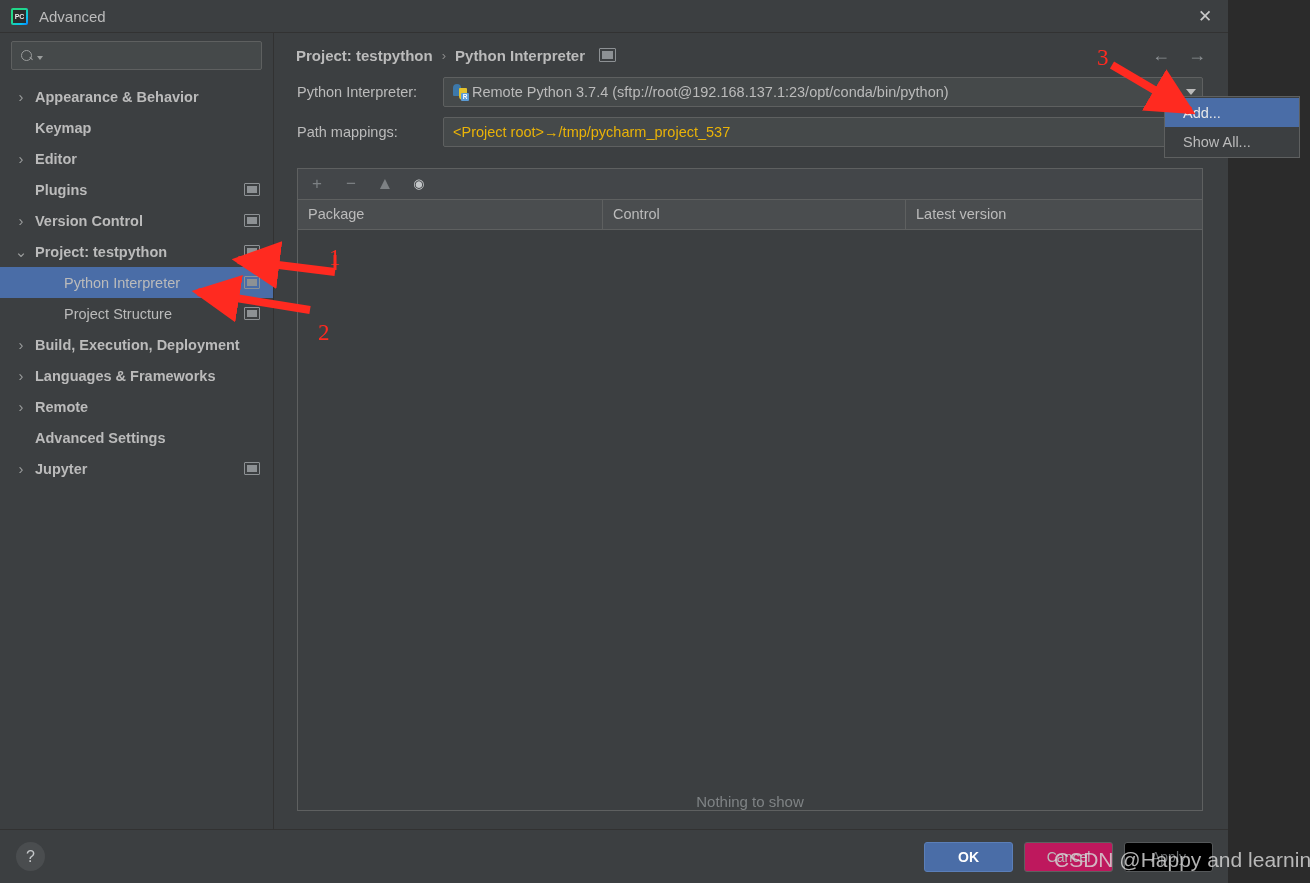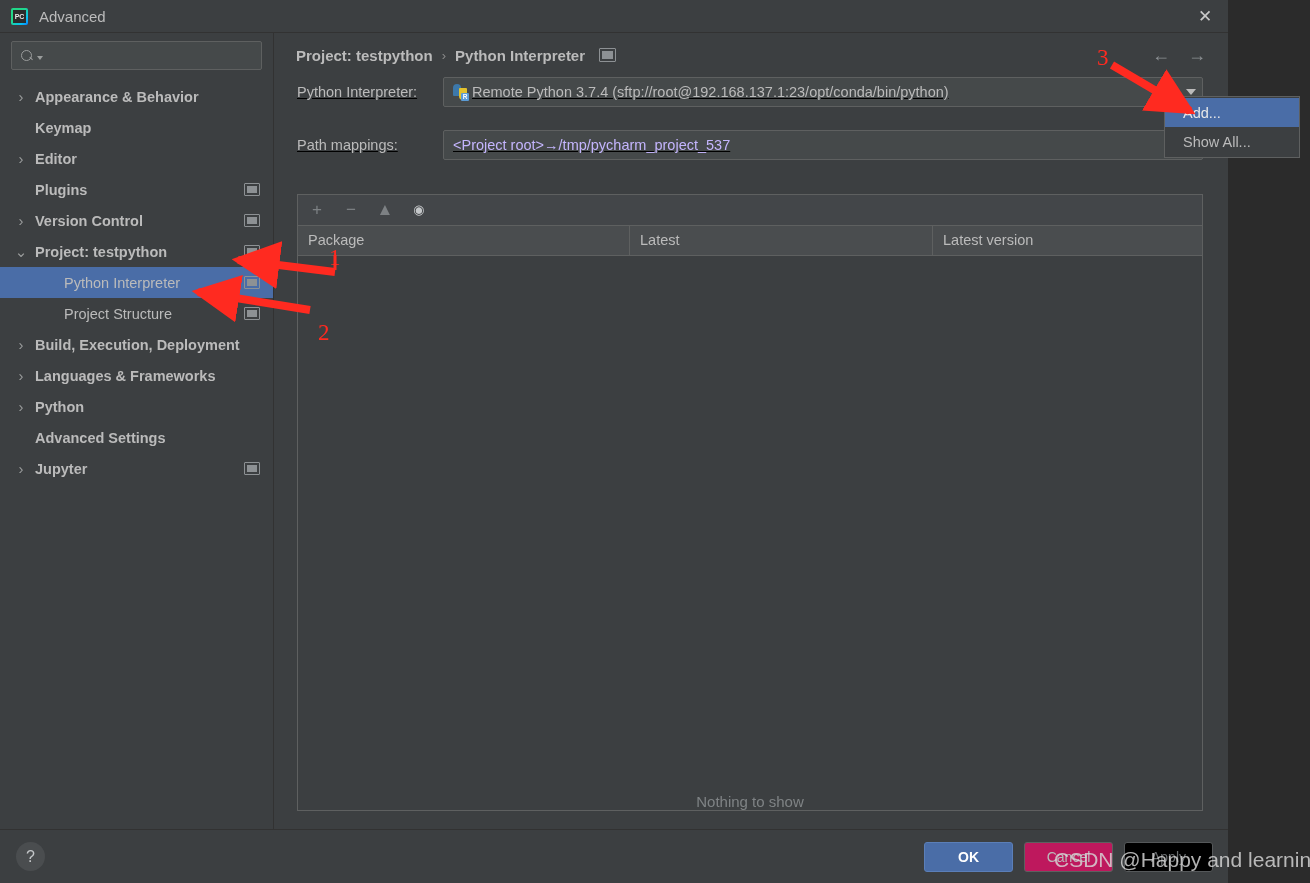--- a/index.html
+++ b/index.html
@@ -241,22 +241,21 @@
     font-size: 18px;
     line-height: 1;
   }
 
   
   .form-row {
     display: flex;
     align-items: center;
     padding-left: 23px;
     padding-right: 25px;
-    margin-bottom: 23px;
-    text-decoration: underline;
+    margin-bottom: 10px;
   }
   .form-label {
     color: #bbbbbb;
     font-size: 14.5px;
     width: 146px;
     flex: 0 0 auto;
   }
   .combo {
     flex: 1 1 auto;
     height: 28px;
@@ -322,21 +321,21 @@
     height: 28px;
     background: #45494a;
     border: 1px solid #5e6060;
     border-radius: 2px;
     display: flex;
     align-items: center;
     padding: 0 4px 0 9px;
     min-width: 0;
   }
   .tf-text {
-    color: #c4b5fd;
+    color: #eab308;
     font-size: 14.5px;
     flex: 1 1 auto;
     white-space: nowrap;
     overflow: hidden;
   }
   .folder-icon {
     width: 17px; height: 14px;
     flex: 0 0 auto;
     position: relative;
     margin-right: 2px;
@@ -399,21 +398,21 @@
     flex: 0 0 auto;
   }
   .pkg-col {
     color: #bbbbbb;
     font-size: 14.5px;
     padding-left: 10px;
     box-sizing: border-box;
     height: 100%;
     line-height: 29px;
   }
-  .pkg-col.c1 { width: 332px; border-right: 1px solid #5e6060; }
+  .pkg-col.c1 { width: 305px; border-right: 1px solid #5e6060; }
   .pkg-col.c2 { width: 303px; border-right: 1px solid #5e6060; }
   .pkg-col.c3 { flex: 1 1 auto; }
   .pkg-body {
     flex: 1 1 auto;
     display: flex;
     align-items: flex-end;
     justify-content: center;
     padding-top: 191px;
     color: #7f8385;
     font-size: 15px;
@@ -601,21 +600,21 @@
             <span class="label ind0">Build, Execution, Deployment</span>
             <span class="spacer"></span>
           </div>
           <div class="tree-item bold">
             <span class="twisty" style="font-size: 15px;">›</span>
             <span class="label ind0">Languages &amp; Frameworks</span>
             <span class="spacer"></span>
           </div>
           <div class="tree-item bold">
             <span class="twisty" style="font-size: 15px;">›</span>
-            <span class="label ind0">Python</span>
+            <span class="label ind0">Remote</span>
             <span class="spacer"></span>
           </div>
           <div class="tree-item bold">
             <span class="twisty"></span>
             <span class="label ind0">Advanced Settings</span>
             <span class="spacer"></span>
           </div>
           <div class="tree-item bold">
             <span class="twisty" style="font-size: 15px;">›</span>
             <span class="label ind0">Jupyter</span>
@@ -664,21 +663,21 @@
 
       <div class="pkg-panel">
         <div class="pkg-toolbar" id="pkg-toolbar">
             <span class="tb-icon">+</span>
             <span class="tb-icon">−</span>
             <span class="tb-icon">▲</span>
             <span class="tb-icon eye">◉</span>
           </div>
         <div class="pkg-header">
           <div class="pkg-col c1">Package</div>
-          <div class="pkg-col c2">Latest</div>
+          <div class="pkg-col c2">Control</div>
           <div class="pkg-col c3">Latest version</div>
         </div>
         <div class="pkg-body">
           <span>Nothing to show</span>
         </div>
       </div>
 
     </div>
   </div>
 

